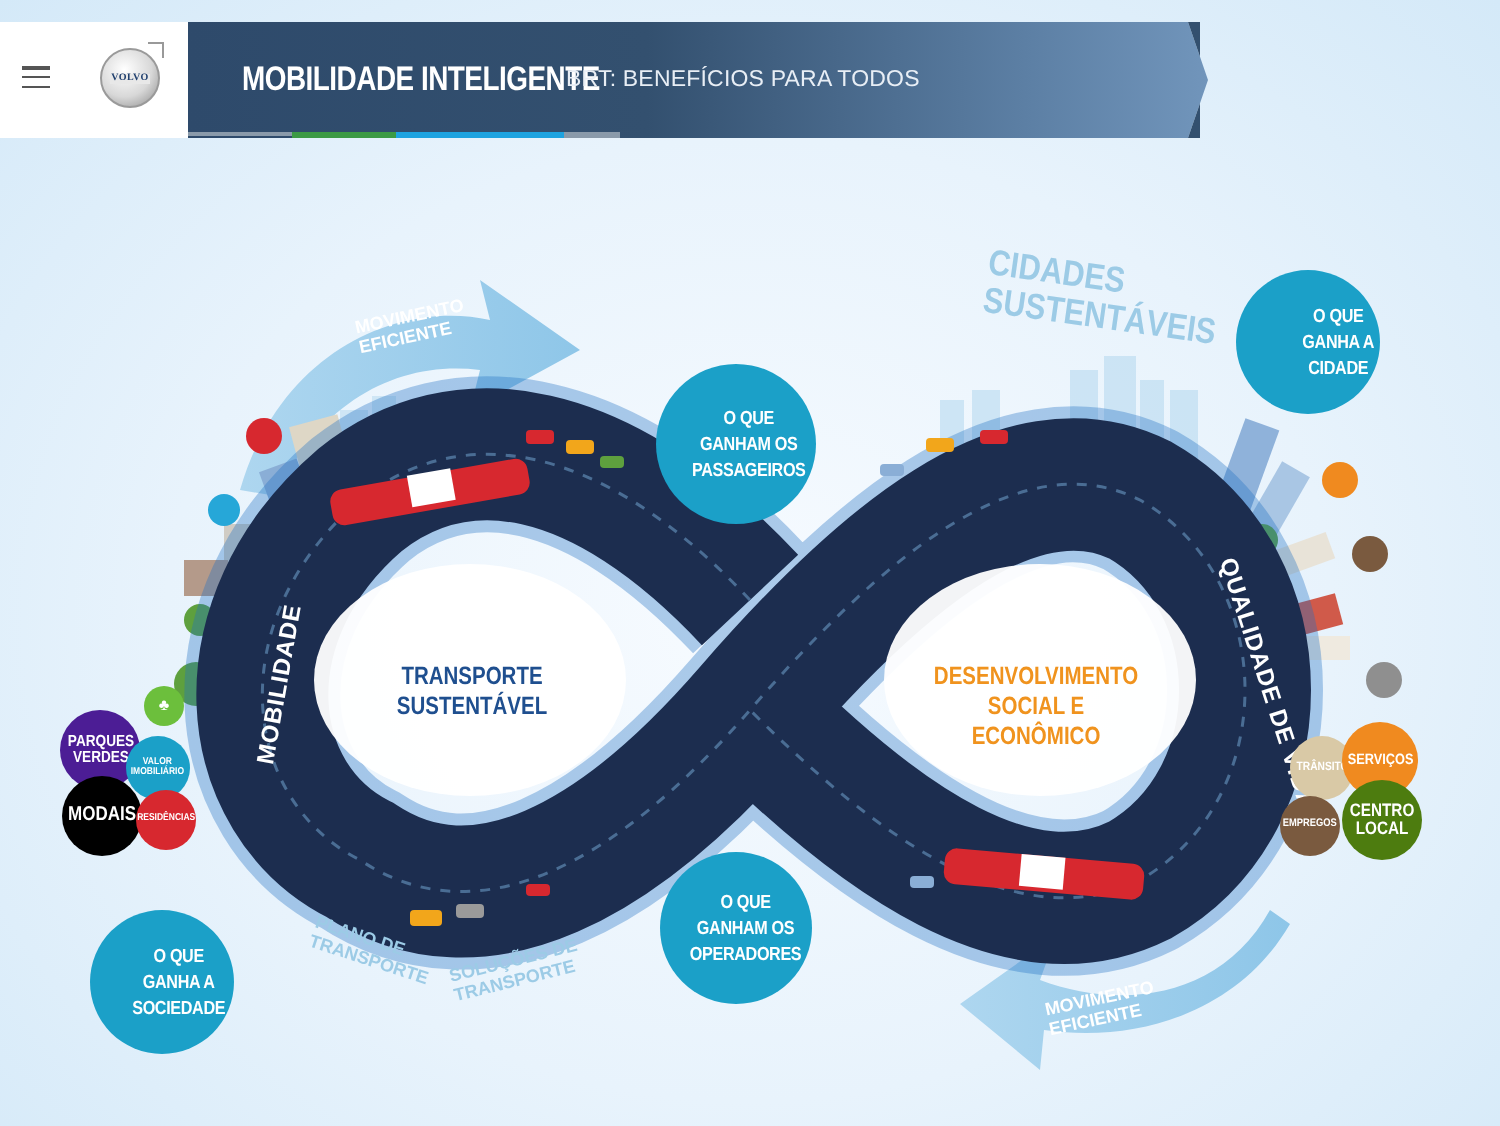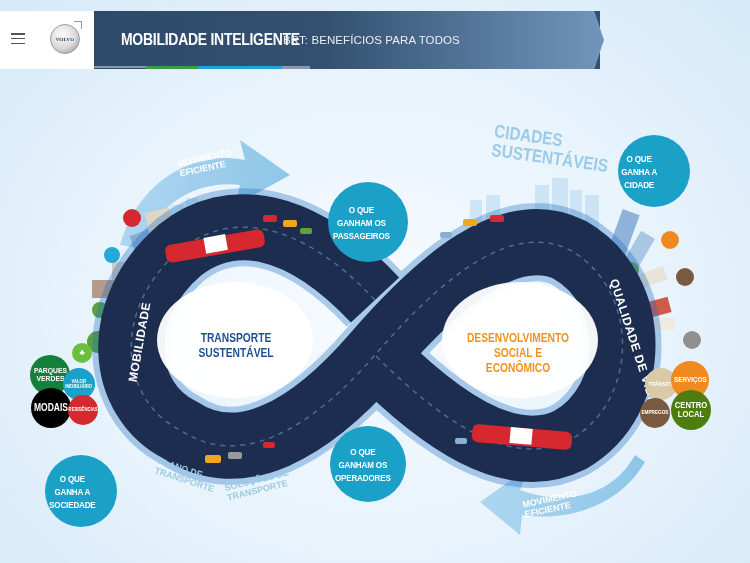--- a/index.html
+++ b/index.html
@@ -63,21 +63,21 @@
   }
   .progress div { position: absolute; top: 0; height: 3px; }
   .nav-btn {
     position: absolute; top: 17px; width: 24px; height: 24px;
     display: flex; align-items: center; justify-content: center;
     color: #fff; font-size: 20px; cursor: pointer;
   }
   .diagram { position: absolute; left: 0; top: 0; width: 750px; height: 563px; }
   .bubble {
     position: absolute; border-radius: 50%; background: #1ba0c8;
-    display: flex; align-items: center; justify-content: flex-start; text-align: center;
+    display: flex; align-items: center; justify-content: flex-end; text-align: center;
     color: #ffffff; font-weight: bold; font-size: 9.5px; line-height: 13px;
     font-family: "Liberation Sans", sans-serif; cursor: pointer;
     letter-spacing: -0.2px;
   }
   .bubble span { display: block; transform: scaleX(0.85); }
   .label-center {
     position: absolute; text-align: center; font-weight: bold; font-size: 12.5px; line-height: 15px;
     transform: scaleX(0.82);
   }
   .watermark {
@@ -243,21 +243,21 @@
   <span style="white-space:pre-line;">O QUE
 GANHAM OS
 OPERADORES</span>
 </div>
 <div class="bubble" style="left:45px; top:455px; width:72px; height:72px;">
   <span style="white-space:pre-line;">O QUE
 GANHA A
 SOCIEDADE</span>
 </div>
 
-<div class="small-circle" style="left:30px; top:355px; width:40px; height:40px; background:#15803d; font-size:8px;text-align:center;">
+<div class="small-circle" style="left:30px; top:355px; width:40px; height:40px; background:#4c1d95; font-size:8px;text-align:center;">
   <span style="white-space:pre-line;">PARQUES
 VERDES</span>
 </div>
 <div class="small-circle" style="left:63px; top:368px; width:32px; height:32px; background:#1ba0c8; font-size:5px;">
   <span style="white-space:pre-line;">VALOR
 IMOBILIÁRIO</span>
 </div>
 <div class="small-circle" style="left:31px; top:388px; width:40px; height:40px; background:#000000; font-size:10px;">
   <span>MODAIS</span>
 </div>

